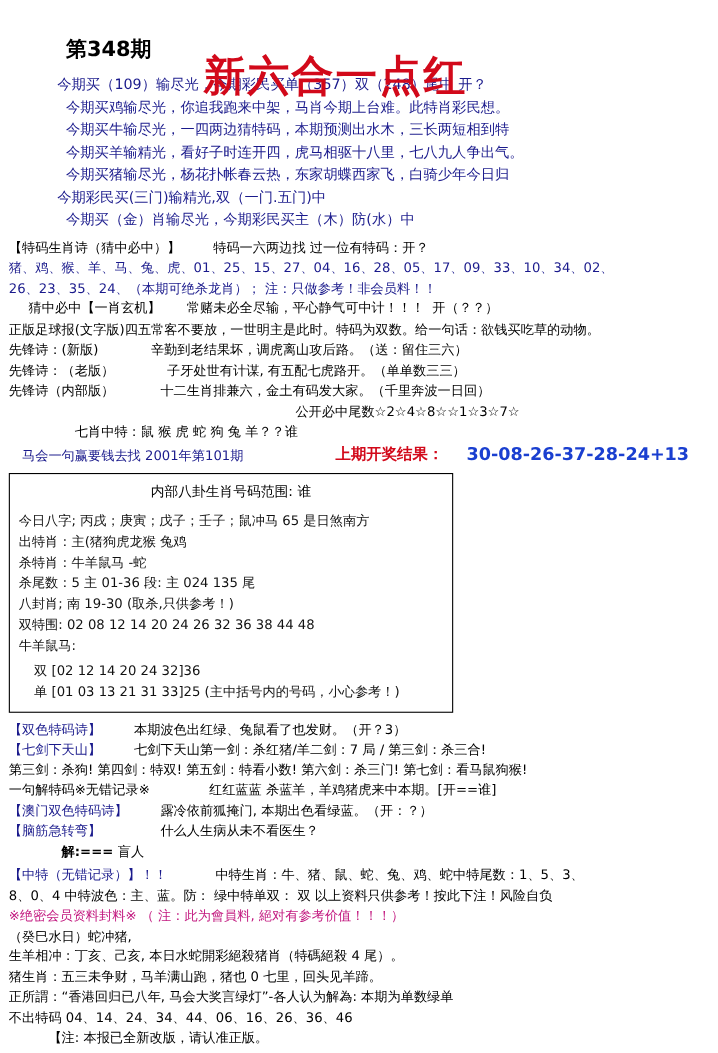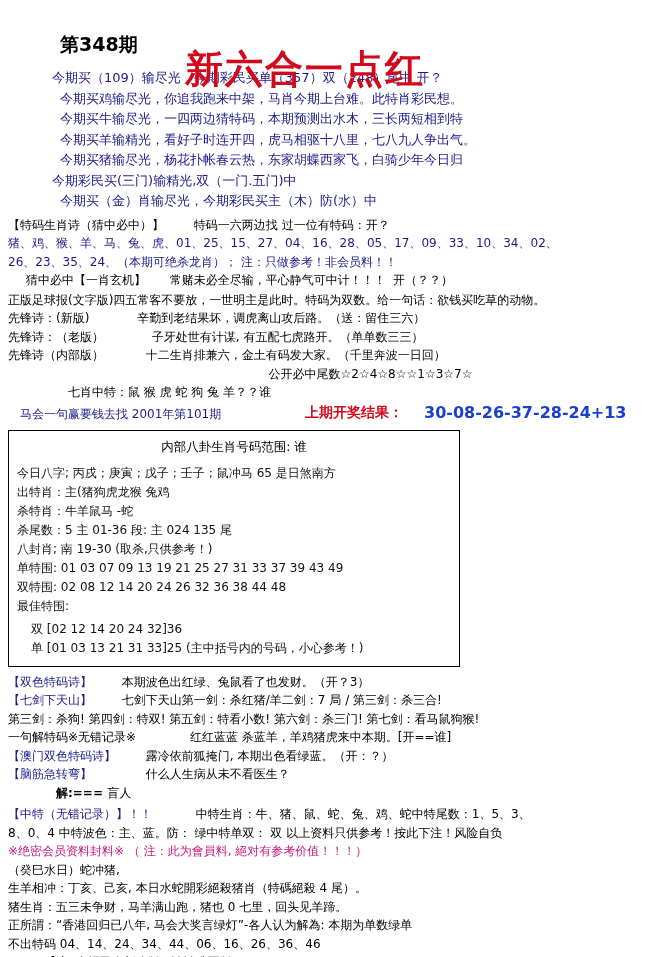--- a/index.html
+++ b/index.html
@@ -61,21 +61,21 @@
     color:#1a3fd0;font-size:16px;font-weight:bold;
   }
   .resultleft{
     position:absolute;left:20px;top:2px;
     color:#1a1a8c;font-size:12px;
   }
 
   
   .boxwrap{
     margin:4px 0 0 8px;
-    width:452px;
+    width:404px;
     border:1px solid #000;
     padding:6px 8px 8px 8px;
     box-sizing:border-box;
     line-height:19px;
     font-size:12px;
     background:#fff;
   }
   .boxwrap .bt{text-align:center;font-size:12.5px;color:#000;margin-bottom:4px;}
   .boxwrap .brow{white-space:nowrap;color:#111;}
   .boxwrap .sp{height:4px;}
@@ -149,23 +149,22 @@
   </div>
 
   <div class="boxwrap">
     <div class="bt">内部八卦生肖号码范围: 谁</div>
     <div class="sp"></div>
     <div class="brow">今日八字; 丙戌；庚寅；戊子；壬子；鼠冲马 65   是日煞南方</div>
     <div class="brow">出特肖：主(猪狗虎龙猴 兔鸡</div>
     <div class="brow">杀特肖：牛羊鼠马 -蛇</div>
     <div class="brow">杀尾数：5   主 01-36 段: 主 024 135 尾</div>
     <div class="brow">八封肖; 南 19-30 (取杀,只供参考！)</div>
-    <div class="brow">单特围: 01 03 07 09 13 19 21 25 27 31 33 37 39 43 49</div>
     <div class="brow">双特围: 02 08 12 14 20 24 26 32 36 38 44 48</div>
-    <div class="brow">最佳特围:</div>
+    <div class="brow">牛羊鼠马:</div>
     <div class="sp"></div>
     <div class="brow" style="padding-left:14px;">双 [02 12 14 20 24 32]36</div>
     <div class="brow" style="padding-left:14px;">单 [01 03 13 21 31 33]25       (主中括号内的号码，小心参考！)</div>
   </div>
 
   <div class="blk" style="margin-top:6px;">
     <div class="row">
       <span class="hdr">【双色特码诗】</span>
       <span class="black" style="padding-left:26px;">本期波色出红绿、兔鼠看了也发财。（开？3）</span>
     </div>

